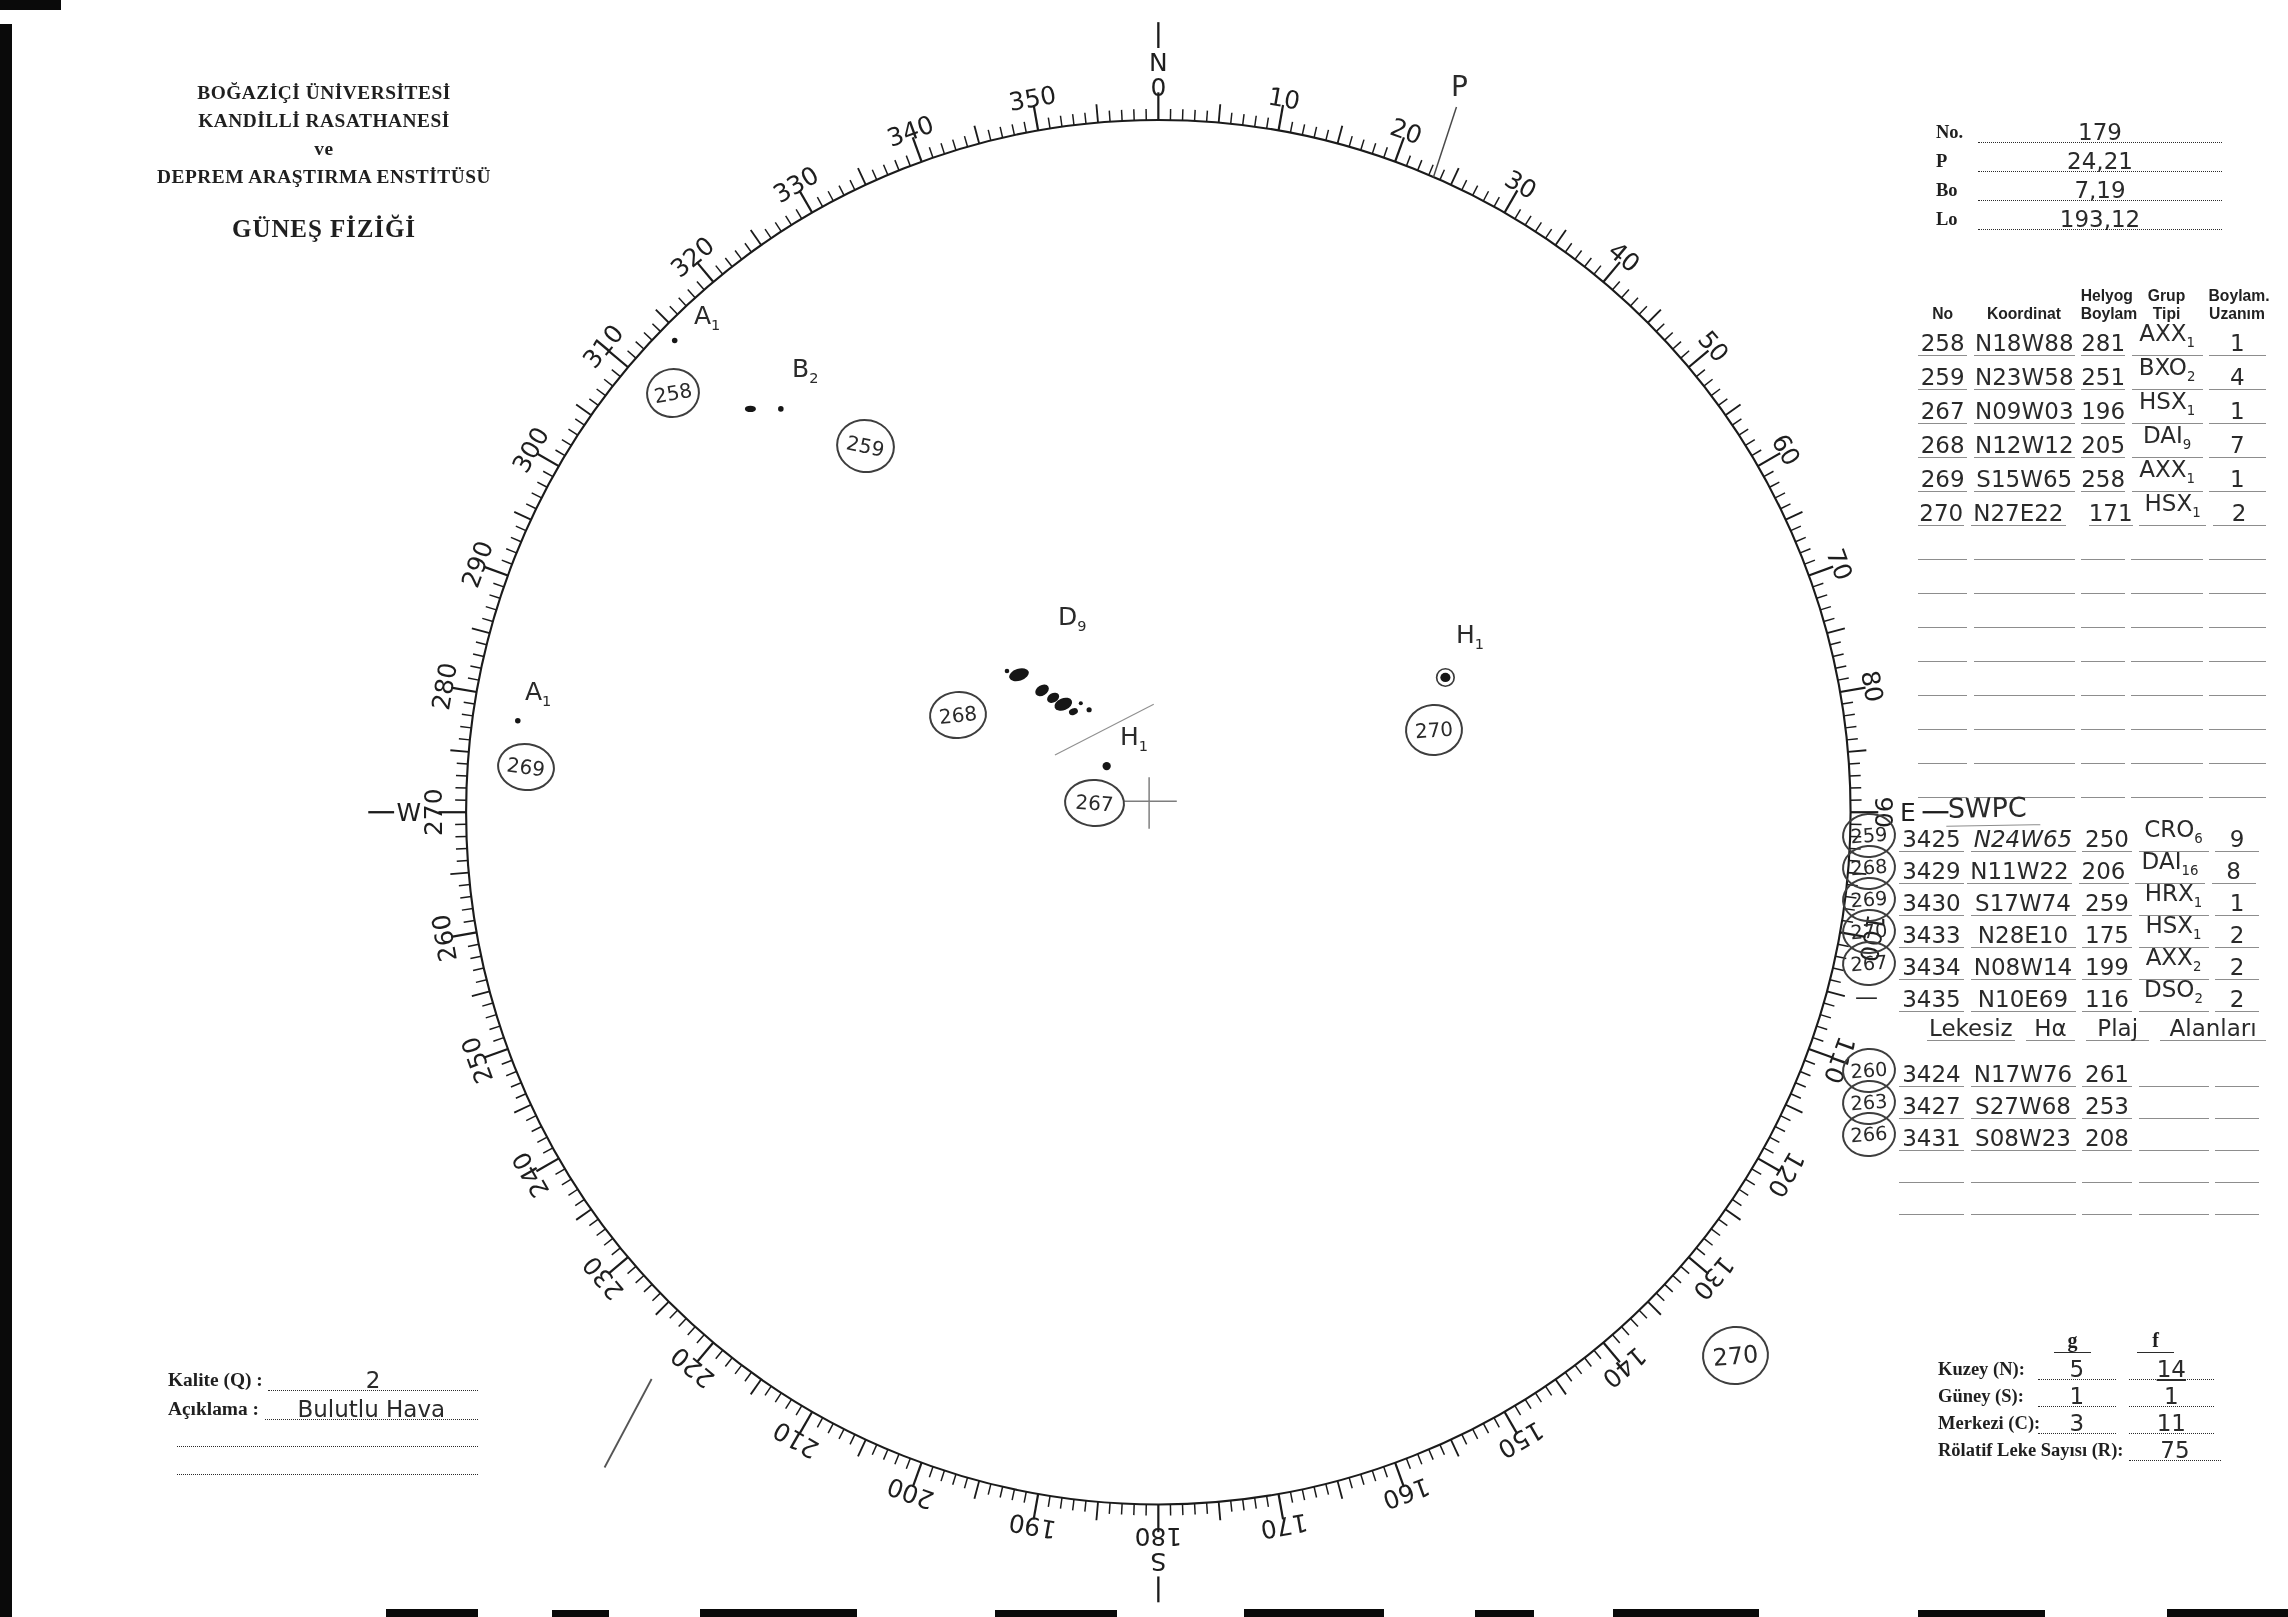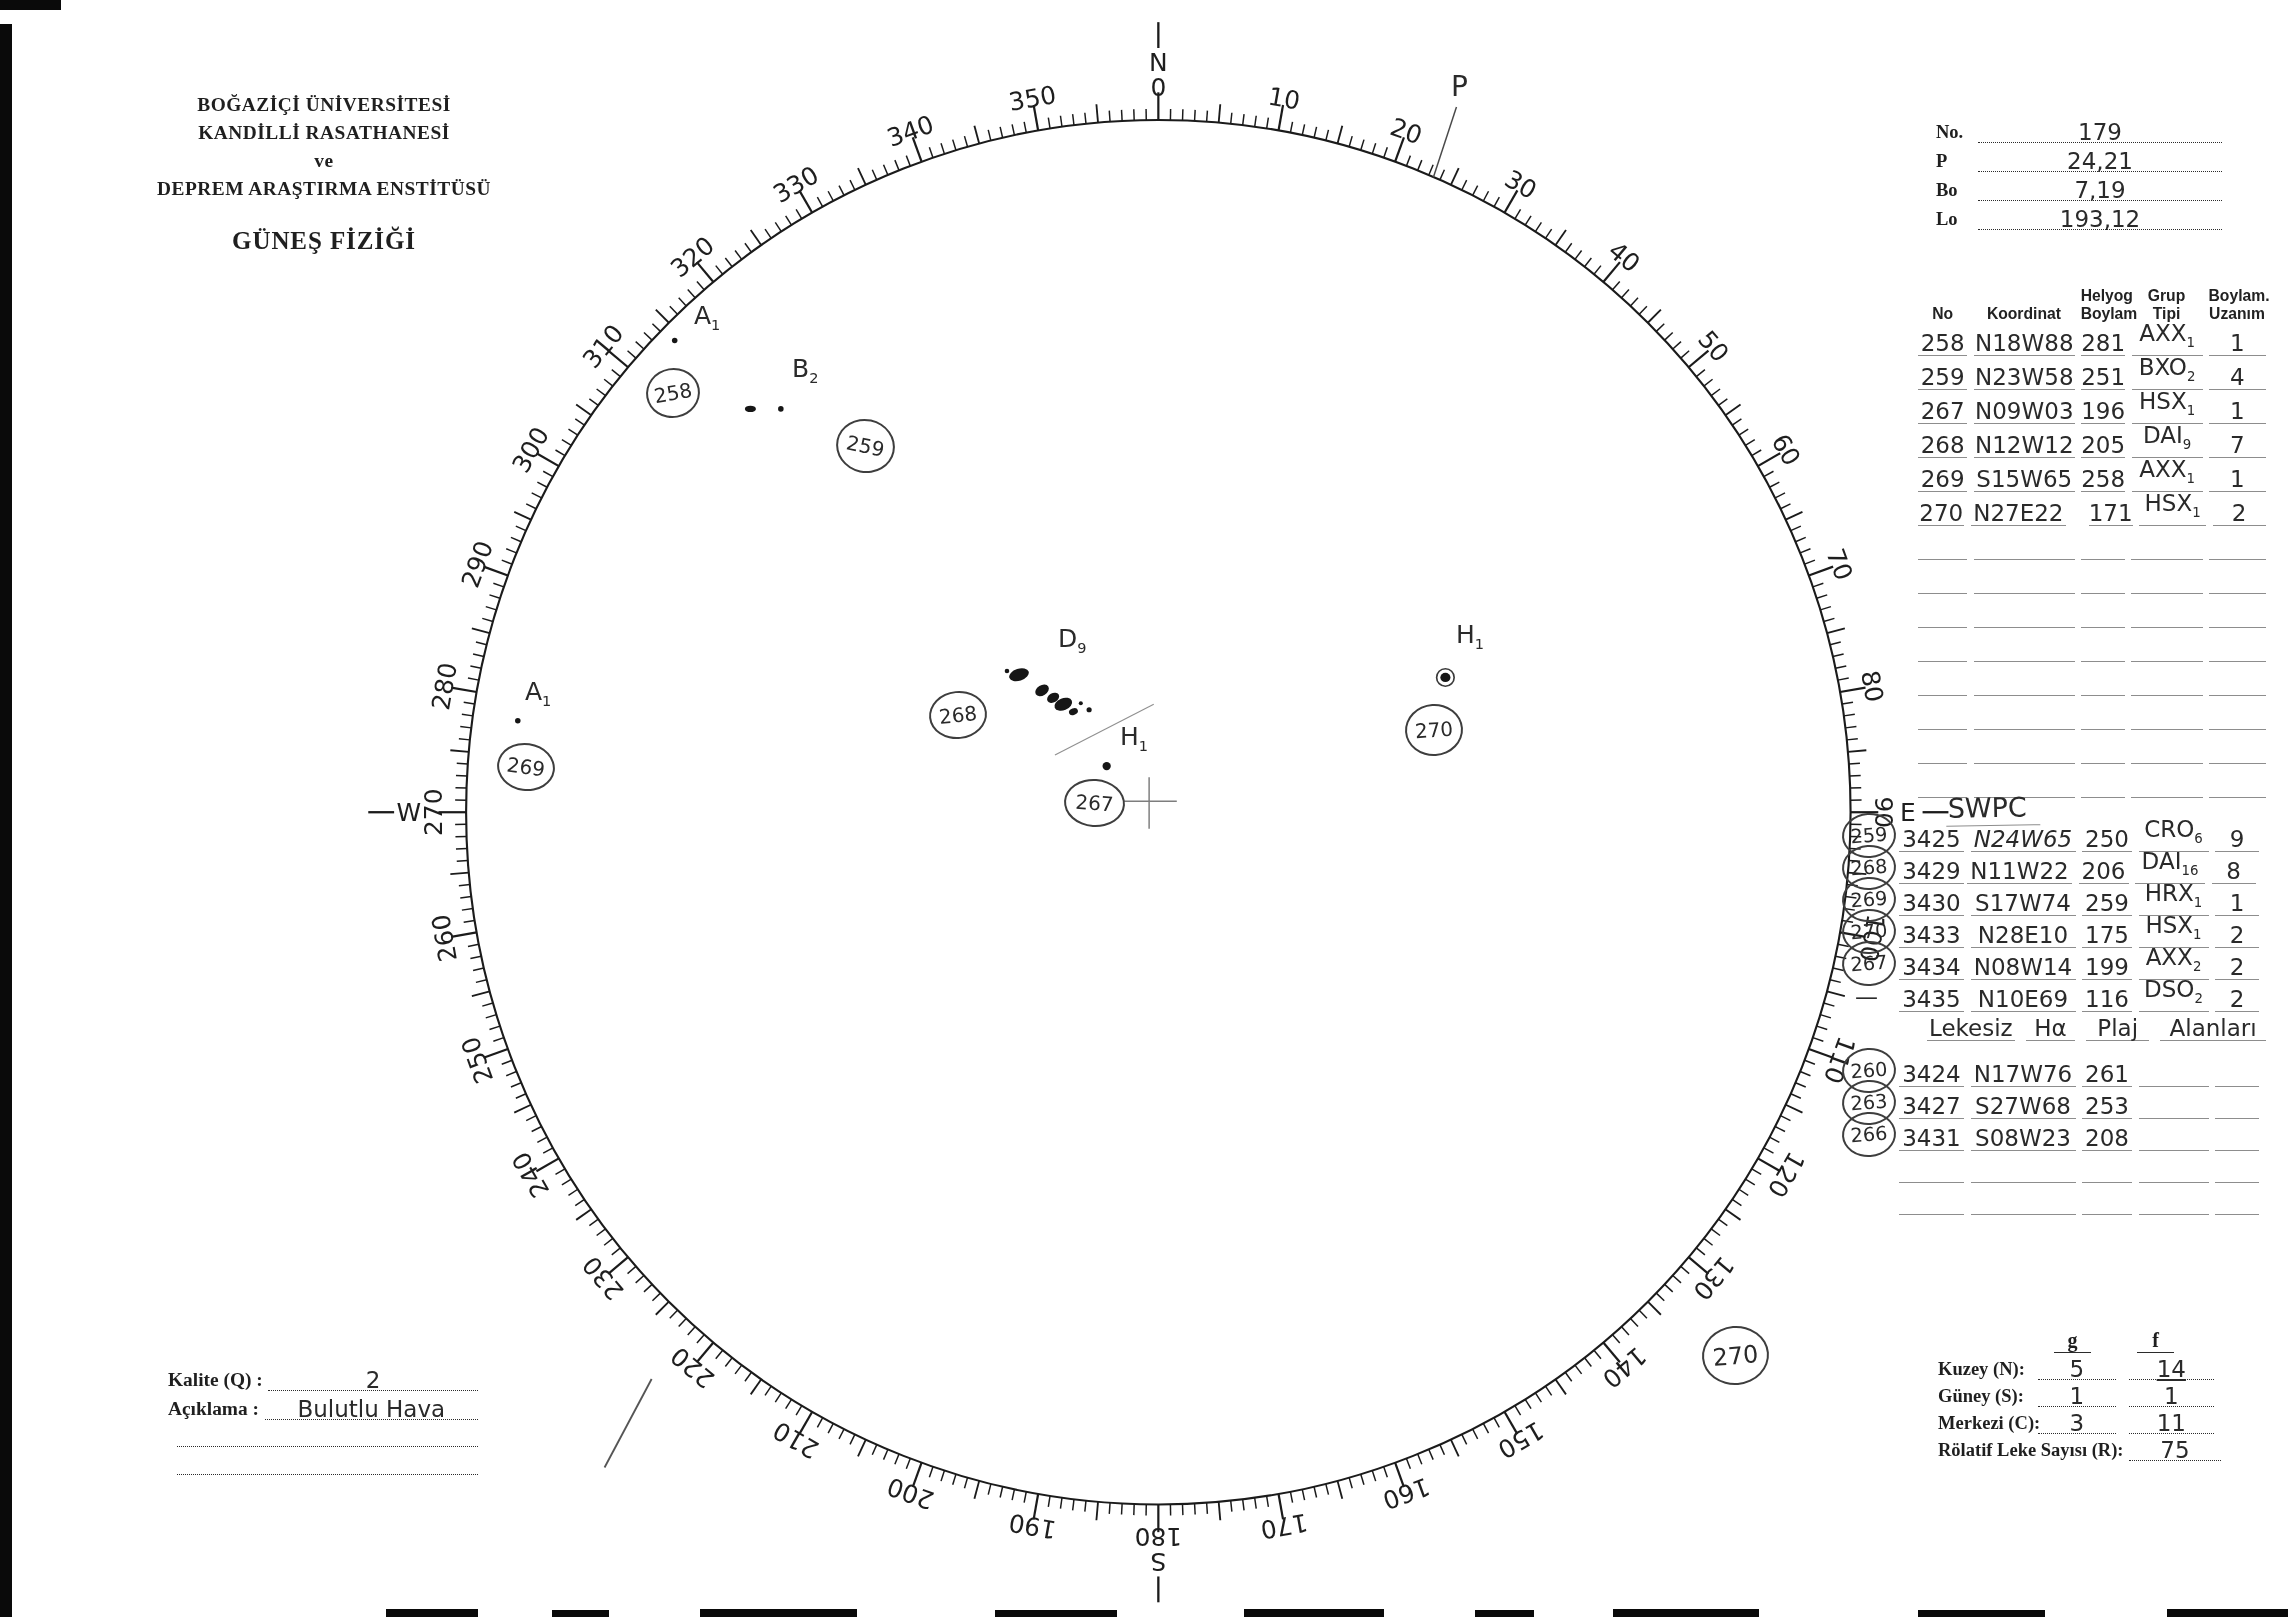--- a/index.html
+++ b/index.html
@@ -5,21 +5,21 @@
   html,body{margin:0;padding:0;background:#d8d8d8;}
   .sheet{position:relative;width:2289px;height:1618px;background:#ffffff;overflow:hidden;
          font-family:"Liberation Serif",serif;color:#1f1f1f;}
   .abs{position:absolute;}
   .printed{font-weight:bold;color:#1f1f1f;}
   .hw{font-family:"DejaVu Sans",sans-serif;color:#2a2a2a;}
   .hw sub{font-size:0.58em;}
   .dotted{border-bottom:1.8px dotted #2b2b2b;}
   .uline{border-bottom:1.4px solid #8d8d8d;}
   
-  #inst{left:118px;top:91px;width:412px;text-align:center;}
+  #inst{left:118px;top:79px;width:412px;text-align:center;}
   #inst .l{font-size:19.4px;font-weight:bold;line-height:28px;letter-spacing:0.5px;}
   #inst .t{font-size:25px;font-weight:bold;margin-top:24px;letter-spacing:0.9px;}
   
   .frow{display:flex;align-items:flex-end;height:29px;}
   .frow .lbl{font-weight:bold;font-size:18.5px;white-space:nowrap;}
   .fval{text-align:center;font-size:23px;line-height:20px;}
   
   #ephem .lbl{width:42px;}
   
   .trow{display:flex;align-items:flex-end;position:relative;}
@@ -751,21 +751,21 @@
     <div class="dotted" style="height:26px;margin-left:9.2px;"></div>
     <div class="dotted" style="height:27px;margin-left:9.2px;"></div>
   </div>
 
   <div class="abs" id="annos" style="left:0;top:0;width:2289px;height:1618px;pointer-events:none;">
       <div class="hw" style="position: absolute; left: 1451px; top: 70px; font-size: 28px;">P</div>
       <div class="gl hw" style="left: 694px; top: 303px;">A<sub>1</sub></div>
       <div class="circ" style="left: 646px; top: 368px; width: 50px; height: 46px; font-size: 20px; transform: rotate(-10deg);">258</div>
       <div class="gl hw" style="left: 792px; top: 356px;">B<sub>2</sub></div>
       <div class="circ" style="left: 836px; top: 419px; width: 55px; height: 50px; font-size: 20px; transform: rotate(12deg);">259</div>
-      <div class="gl hw" style="left: 1058px; top: 626px;">D<sub>9</sub></div>
+      <div class="gl hw" style="left: 1058px; top: 604px;">D<sub>9</sub></div>
       <div class="circ" style="left: 929px; top: 691px; width: 54px; height: 44px; font-size: 20px; transform: rotate(-6deg);">268</div>
       <div class="gl hw" style="left: 1120px; top: 724px;">H<sub>1</sub></div>
       <div class="circ" style="left: 1064px; top: 779px; width: 57px; height: 44px; font-size: 20px; transform: rotate(4deg);">267</div>
       <div class="gl hw" style="left: 1456px; top: 622px;">H<sub>1</sub></div>
       <div class="circ" style="left: 1405px; top: 704px; width: 54px; height: 48px; font-size: 20px; transform: rotate(-4deg);">270</div>
       <div class="gl hw" style="left: 525px; top: 679px;">A<sub>1</sub></div>
       <div class="circ" style="left: 497px; top: 743px; width: 54px; height: 44px; font-size: 20px; transform: rotate(8deg);">269</div>
       <div class="circ" style="left: 1702px; top: 1326px; width: 63px; height: 55px; font-size: 24px; transform: rotate(-5deg);">270</div>
     </div>
 </div>

